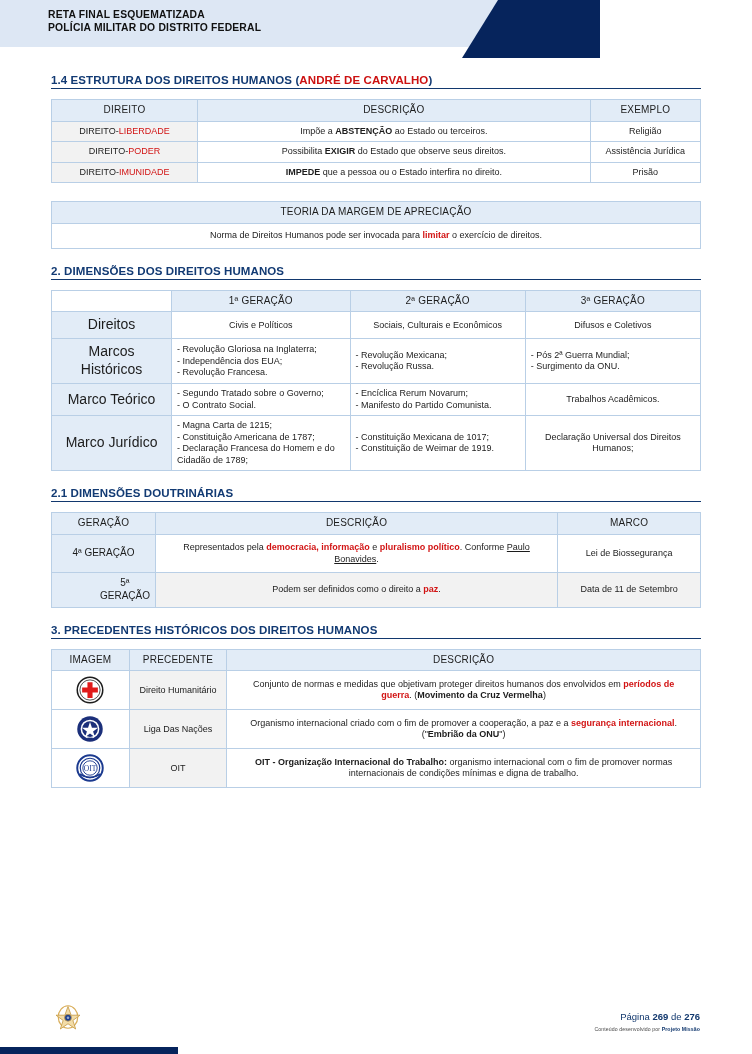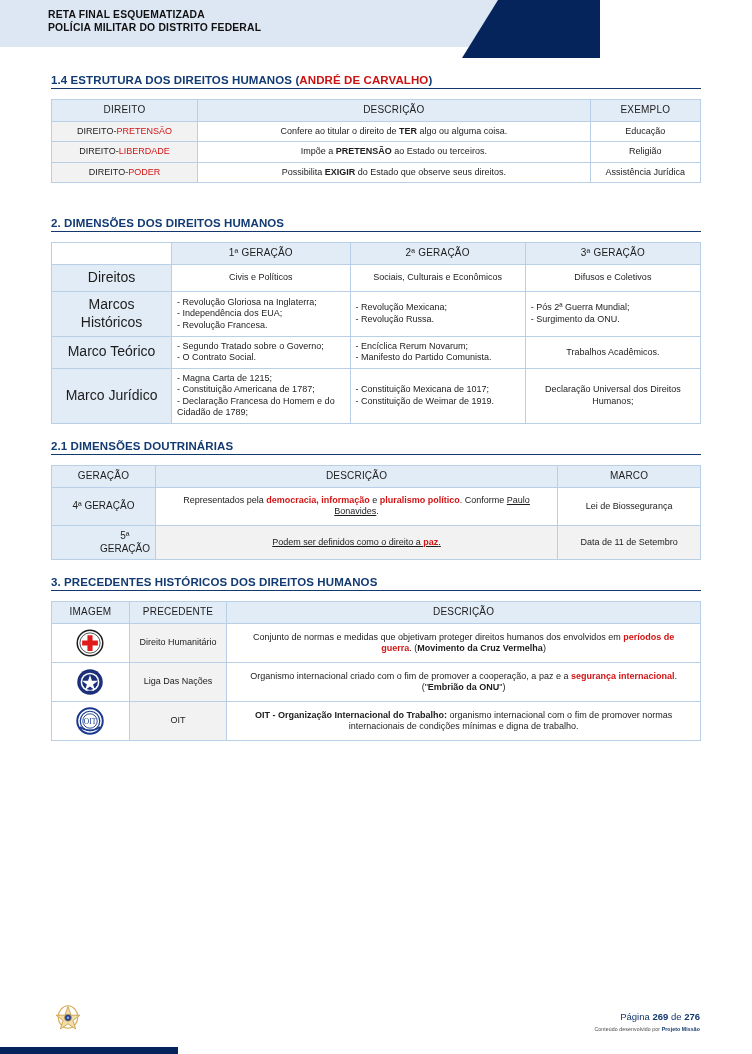--- a/index.html
+++ b/index.html
@@ -214,38 +214,50 @@
         <col style="width:60.5%">
         <col style="width:17%">
       </colgroup>
     <tbody id="t14-body">
         <tr>
           <th class="th-blue">DIREITO</th>
           <th class="th-blue">DESCRIÇÃO</th>
           <th class="th-blue">EXEMPLO</th>
         </tr>
         <tr>
-          <td class="cell-center cell-gray blue-dark"><span>DIREITO-</span><span class="red">PRETENSÃO</span></td>
-          <td class="cell-center row-white"><span>Confere ao titular o direito de </span><span class="bold">TER</span><span> algo ou alguma coisa.</span></td>
-          <td class="cell-center row-white">Educação</td>
-        </tr>
-        <tr>
           <td class="cell-center cell-gray blue-dark"><span>DIREITO-</span><span class="red">LIBERDADE</span></td>
-          <td class="cell-center row-white"><span>Impõe a </span><span class="bold">PRETENSÃO</span><span> ao Estado ou terceiros.</span></td>
+          <td class="cell-center row-white"><span>Impõe a </span><span class="bold">ABSTENÇÃO</span><span> ao Estado ou terceiros.</span></td>
           <td class="cell-center row-white">Religião</td>
         </tr>
         <tr>
           <td class="cell-center cell-gray blue-dark"><span>DIREITO-</span><span class="red">PODER</span></td>
           <td class="cell-center row-white"><span>Possibilita </span><span class="bold">EXIGIR</span><span> do Estado que observe seus direitos.</span></td>
           <td class="cell-center row-white">Assistência Jurídica</td>
         </tr>
+        <tr>
+          <td class="cell-center cell-gray blue-dark"><span>DIREITO-</span><span class="red">IMUNIDADE</span></td>
+          <td class="cell-center row-white"><span></span><span class="bold">IMPEDE</span><span> que a pessoa ou o Estado interfira no direito.</span></td>
+          <td class="cell-center row-white">Prisão</td>
+        </tr>
       </tbody>
   </table>
 
   <div style="height:18px"></div>
+  <table class="doc teoria-wrap">
+    <tbody>
+      <tr>
+        <td class="th-blue">TEORIA DA MARGEM DE APRECIAÇÃO</td>
+      </tr>
+      <tr>
+        <td class="cell-center row-white" style="padding:6px 5px">
+          <span>Norma de Direitos Humanos pode ser invocada para </span><span class="red-bold">limitar</span><span> o exercício de direitos.</span>
+        </td>
+      </tr>
+    </tbody>
+  </table>
 
   <div class="gap-before-title"></div>
   <h2 class="section-title">2. DIMENSÕES DOS DIREITOS HUMANOS</h2>
   <div class="gap-after-title"></div>
 
   <table class="doc">
     <colgroup>
         <col style="width:18.5%">
         <col style="width:27.5%">
         <col style="width:27%">
@@ -312,21 +324,21 @@
           <th class="th-blue">DESCRIÇÃO</th>
           <th class="th-blue">MARCO</th>
         </tr>
         <tr>
           <td class="cell-lightblue label-blue" style="font-size: 10px;">4ª GERAÇÃO</td>
           <td class="cell-center row-white" style="padding: 7px 8px;"><span>Representados pela </span><span class="red-bold">democracia, informação</span><span> e </span><span class="red-bold">pluralismo político</span><span>. Conforme </span><span class="uline">Paulo Bonavides</span><span>.</span></td>
           <td class="cell-center row-white">Lei de Biossegurança</td>
         </tr>
         <tr>
           <td class="cell-lightblue label-blue" style="font-size: 10px; padding-left: 48px;">5ª GERAÇÃO</td>
-          <td class="cell-center row-gray" style="padding: 7px 8px; text-decoration: underline;"><span>Podem ser definidos como o direito a </span><span class="red-bold">paz</span><span>.</span></td>
+          <td class="cell-center row-gray" style="padding: 7px 8px;"><span>Podem ser definidos como o direito a </span><span class="red-bold">paz</span><span>.</span></td>
           <td class="cell-center row-gray">Data de 11 de Setembro</td>
         </tr>
       </tbody>
   </table>
 
   <div class="gap-before-title"></div>
   <h2 class="section-title">3. PRECEDENTES HISTÓRICOS DOS DIREITOS HUMANOS</h2>
   <div class="gap-after-title"></div>
 
   <table class="doc">

